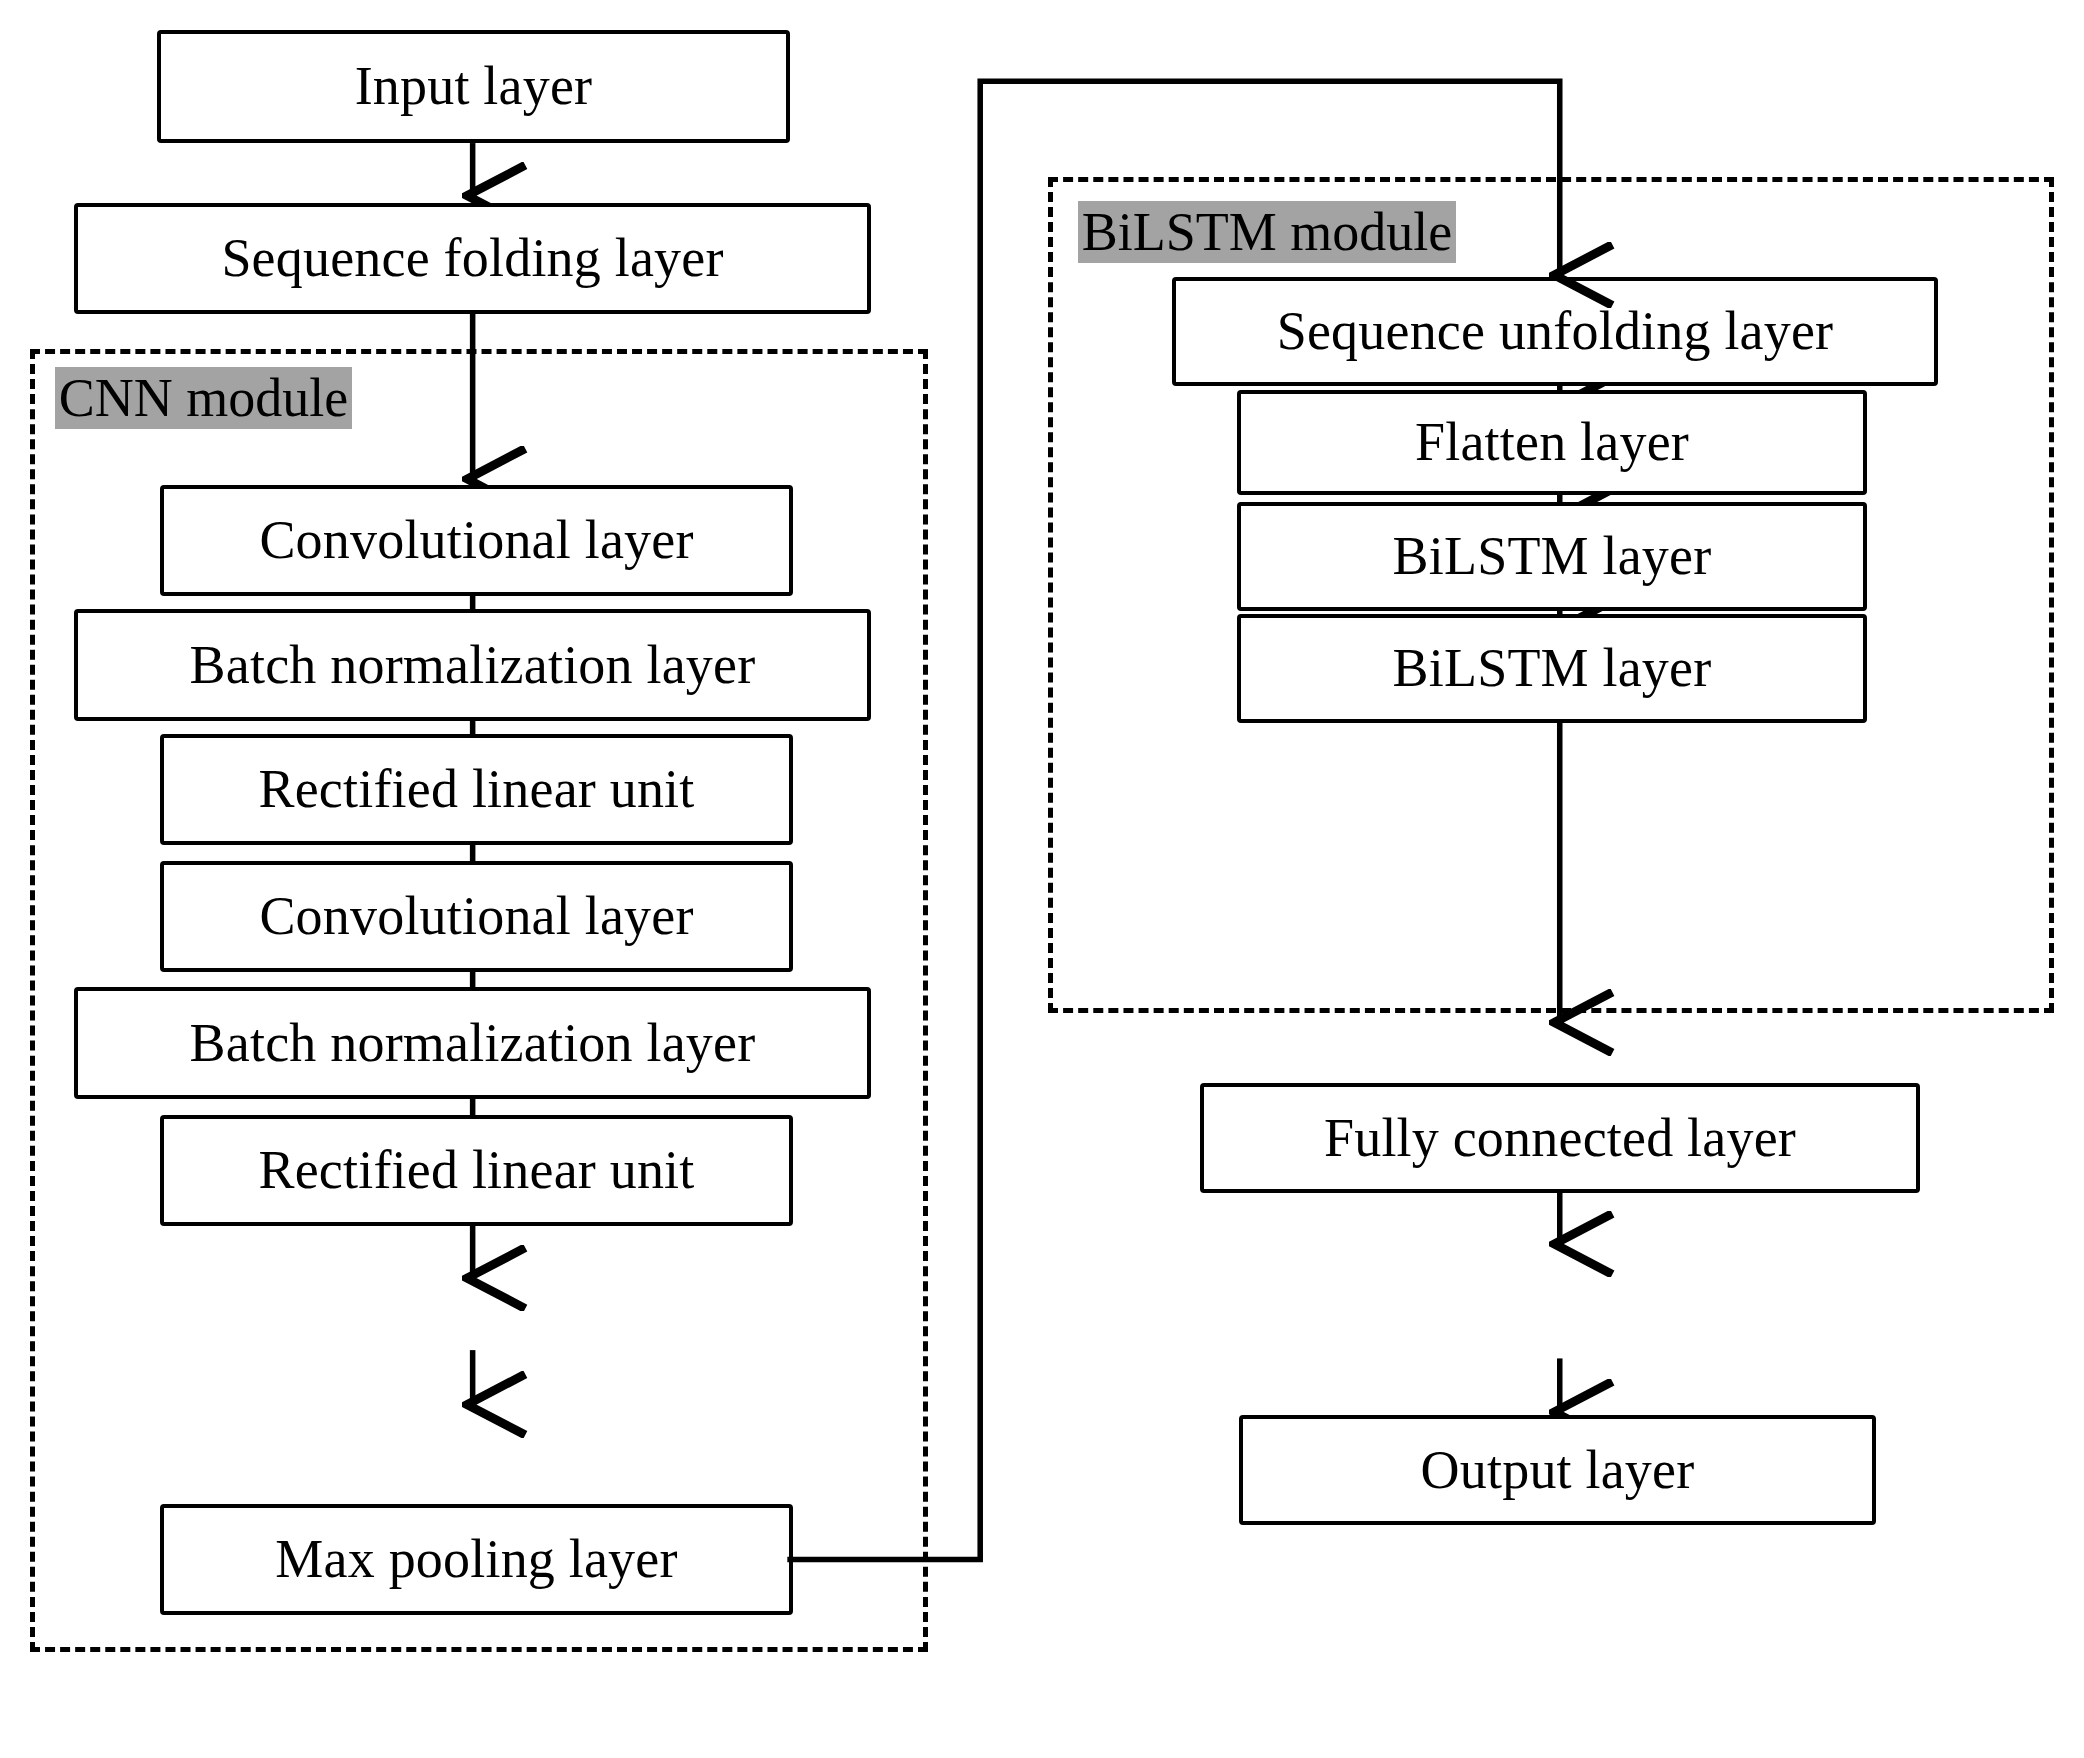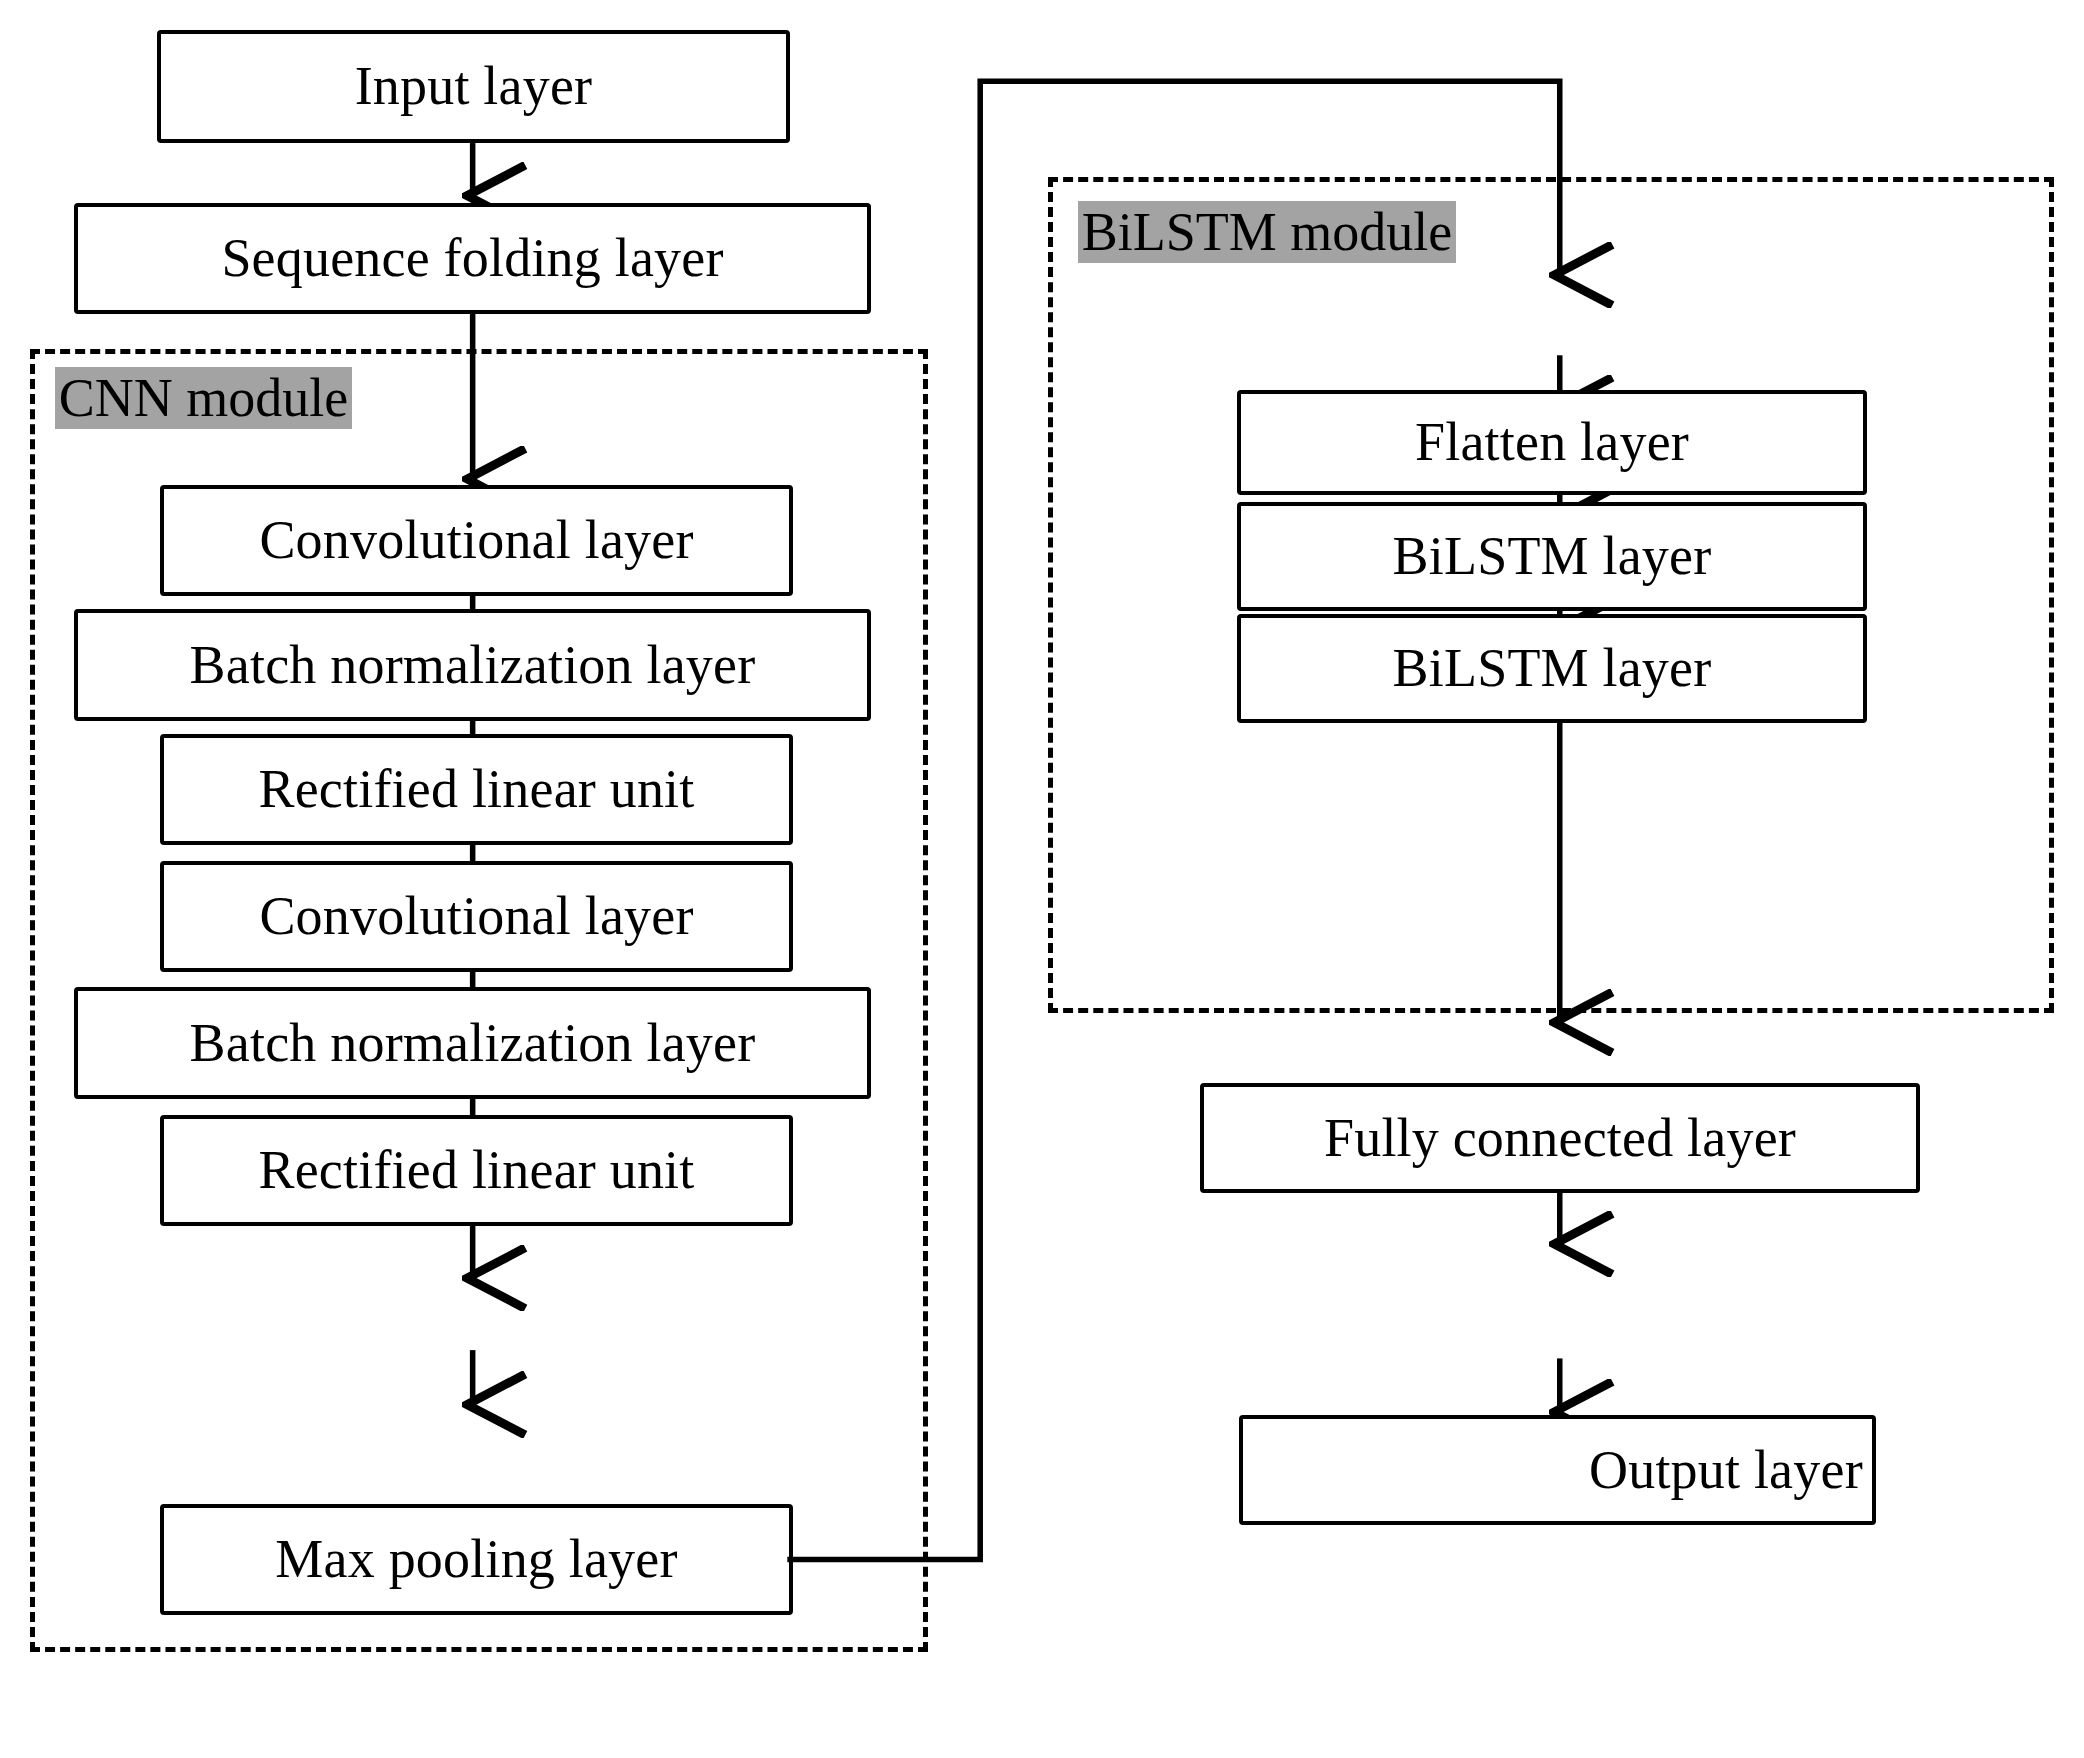--- a/index.html
+++ b/index.html
@@ -140,36 +140,39 @@
   </div>
 
   <div class="node" style="left:160px; top:1115px; width:633px; height:111px;">
     <span class="lbl">Rectified linear unit</span>
   </div>
 
   <div class="node" style="left:160px; top:1504px; width:633px; height:111px;">
     <span class="lbl">Max pooling layer</span>
   </div>
 
+  <div class="node" style="left:1172px; top:277px; width:766px; height:109px;">
+    <span class="lbl">Sequence unfolding layer</span>
+  </div>
 
   <div class="node" style="left:1237px; top:390px; width:630px; height:105px;">
     <span class="lbl">Flatten layer</span>
   </div>
 
   <div class="node" style="left:1237px; top:502px; width:630px; height:109px;">
     <span class="lbl">BiLSTM layer</span>
   </div>
 
   <div class="node" style="left:1237px; top:614px; width:630px; height:109px;">
     <span class="lbl">BiLSTM layer</span>
   </div>
 
   <div class="node" style="left:1200px; top:1083px; width:720px; height:110px;">
     <span class="lbl">Fully connected layer</span>
   </div>
 
 
-  <div class="node" style="left:1239px; top:1415px; width:637px; height:110px;justify-content:flex-end;">
+  <div class="node" style="left:1239px; top:1415px; width:637px; height:110px;">
     <span class="lbl">Output layer</span>
   </div>
 
 </div>
 
 
 </body></html>

